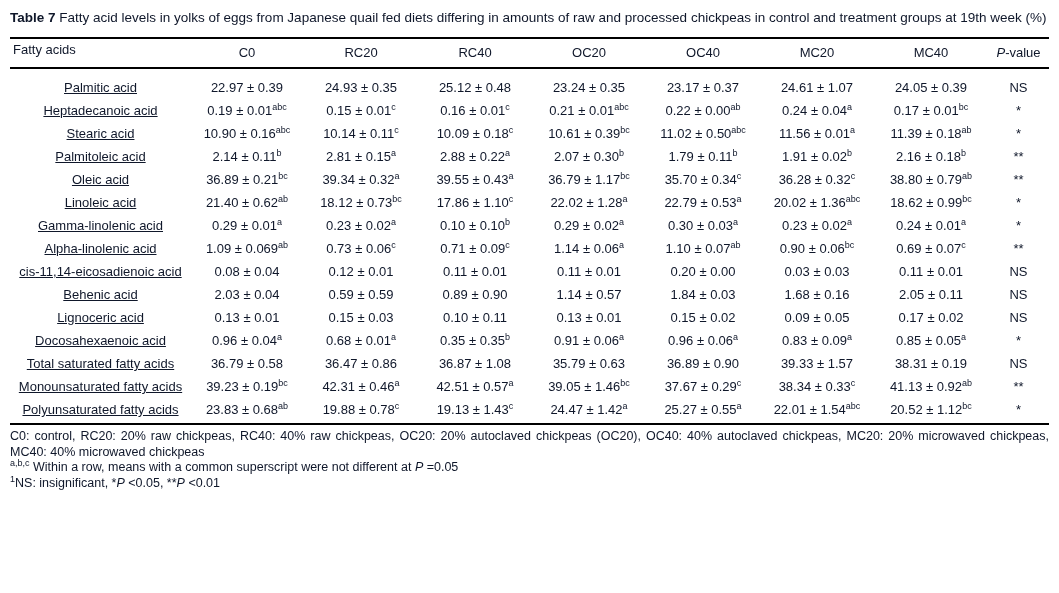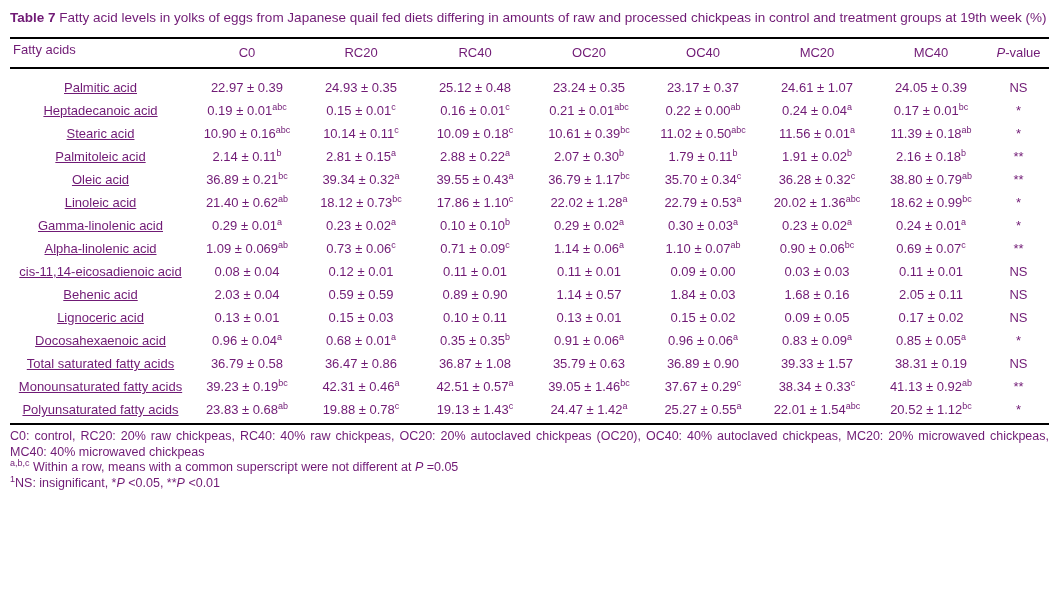--- a/index.html
+++ b/index.html
@@ -1,19 +1,19 @@
 <!DOCTYPE html>
 <html><head>
 <meta charset="utf-8">
 <style>
   html,body{margin:0;padding:0;background:#fff;}
   .page{
     width:1059px;height:515px;box-sizing:border-box;
     padding:8px 10px 0 10px;
-    background:#fff;color:#701a75;
+    background:#fff;color:#0f172a;
     font-family:"Liberation Sans","DejaVu Sans",sans-serif;
     overflow:hidden;
   }
   .caption{
     font-size:13.5px;line-height:19px;text-align:justify;margin-bottom:10px;
   }
   .caption b{font-weight:bold;}
   table.data{
     width:100%;border-collapse:collapse;table-layout:fixed;
     font-size:13px;
@@ -156,21 +156,21 @@
           <td>0.90 ± 0.06<sup>bc</sup></td>
           <td>0.69 ± 0.07<sup>c</sup></td>
           <td>**</td>
         </tr>
         <tr>
           <th>cis-11,14-eicosadienoic acid</th>
           <td>0.08 ± 0.04</td>
           <td>0.12 ± 0.01</td>
           <td>0.11 ± 0.01</td>
           <td>0.11 ± 0.01</td>
-          <td>0.09 ± 0.00</td>
+          <td>0.20 ± 0.00</td>
           <td>0.03 ± 0.03</td>
           <td>0.11 ± 0.01</td>
           <td>NS</td>
         </tr>
         <tr>
           <th>Behenic acid</th>
           <td>2.03 ± 0.04</td>
           <td>0.59 ± 0.59</td>
           <td>0.89 ± 0.90</td>
           <td>1.14 ± 0.57</td>

